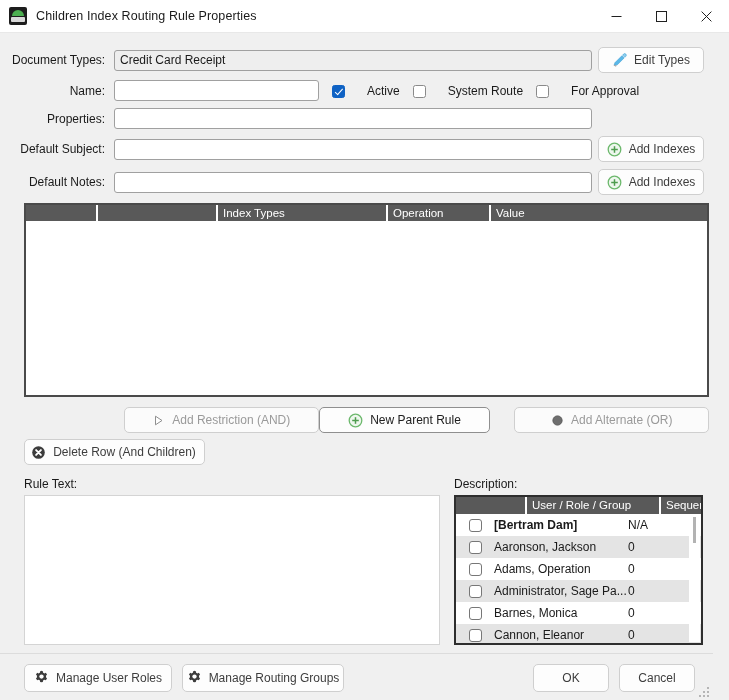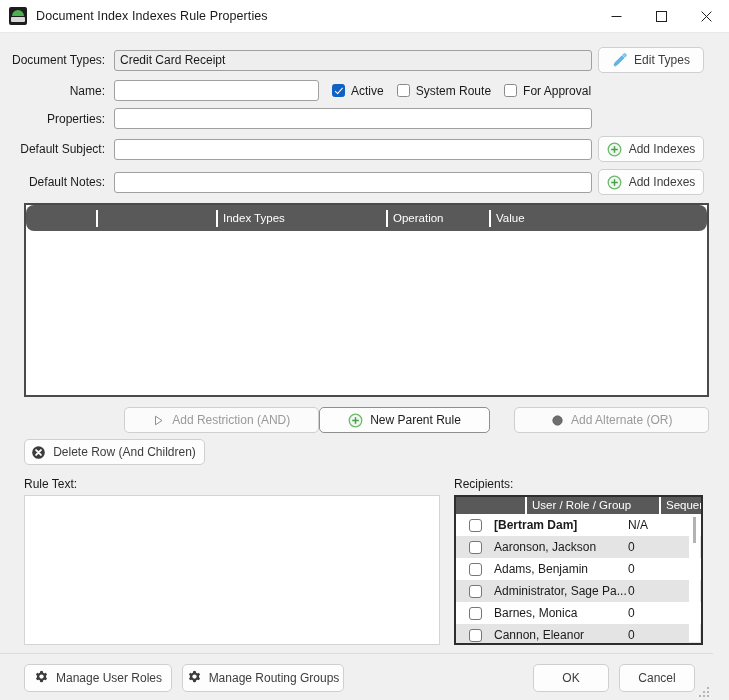--- a/index.html
+++ b/index.html
@@ -132,22 +132,22 @@
   }
   .btn.dark-border { border-color: #8f8f8f; color: #202020; }
   .btn.disabled { color: #9a9a9a; background: #fbfbfb; }
   .btn-ico { flex: none; display: block; }
 
   .side-btn { width: 106px; margin-left: 6px; }
 
   
   .cbwrap {
     display: inline-flex;
-    align-items: flex-start;
-    gap: 6px;
+    align-items: flex-end;
+    gap: 22px;
     margin-left: 13px;
     cursor: pointer;
     white-space: nowrap;
   }
   .cb {
     width: 13px; height: 13px;
     border: 1px solid #8a8a8a;
     border-radius: 2.5px;
     background: #fff;
     box-sizing: border-box;
@@ -172,26 +172,24 @@
   .grid {
     margin: 8px 20px 0 24px;
     border: 2px solid #4a4a4a;
     background: #ffffff;
     height: 194px;
     box-sizing: border-box;
     overflow: hidden;
   }
   .grid-head {
     display: flex;
-    height: 26px;
+    height: 16px;
     background: #595959;
     color: #ffffff;
     font-size: 11.5px;
-    align-items: center;
-    border-radius: 8px;
   }
   .gh {
     height: 17px;
     line-height: 17px;
     padding-left: 5px;
     box-sizing: border-box;
     border-left: 2px solid #ffffff;
     overflow: hidden;
   }
   .gh.first { border-left: none; }
@@ -316,21 +314,21 @@
     position: absolute;
     width: 2px; height: 2px;
     background: #b5b5b5;
   }
 </style>
 </head>
 <body>
 
 <div class="titlebar">
   <div class="title-icon"></div>
-  <div class="title-text">Document Index Indexes Rule Properties</div>
+  <div class="title-text">Children Index Routing Rule Properties</div>
   <div class="win-controls">
     <div class="win-btn">
       <svg width="11" height="11" viewBox="0 0 11 11">
           <line x1="0.5" y1="5.5" x2="10.5" y2="5.5" stroke="currentColor" stroke-width="1"></line>
         </svg>
     </div>
     <div class="win-btn">
       <svg width="11" height="11" viewBox="0 0 11 11">
           <rect x="0.5" y="0.5" width="10" height="10" fill="none" stroke="currentColor" stroke-width="1"></rect>
         </svg>
@@ -459,21 +457,21 @@
     </div>
   </div>
 
   <div class="lower">
     <div>
       <div class="pane-label">Rule Text:</div>
       <textarea class="ruletext" style=""></textarea>
     </div>
 
     <div>
-      <div class="pane-label">Recipients:</div>
+      <div class="pane-label">Description:</div>
       <div class="recip-box">
         <div class="recip-head">
           <div class="rh first" style="width:33px;"></div>
           <div class="rh" style="width:134px;">User / Role / Group</div>
           <div class="rh" style="flex:1;">Sequence</div>
         </div>
 
         <div class="recip-row bold">
           <div class="rc-check">
               <span class="rc-box"></span>
@@ -485,21 +483,21 @@
           <div class="rc-check">
               <span class="rc-box"></span>
             </div>
           <div class="rc-name">Aaronson, Jackson</div>
           <div class="rc-seq">0</div>
         </div>
         <div class="recip-row">
           <div class="rc-check">
               <span class="rc-box"></span>
             </div>
-          <div class="rc-name">Adams, Benjamin</div>
+          <div class="rc-name">Adams, Operation</div>
           <div class="rc-seq">0</div>
         </div>
         <div class="recip-row alt">
           <div class="rc-check">
               <span class="rc-box"></span>
             </div>
           <div class="rc-name">Administrator, Sage Pa...</div>
           <div class="rc-seq">0</div>
         </div>
         <div class="recip-row">

